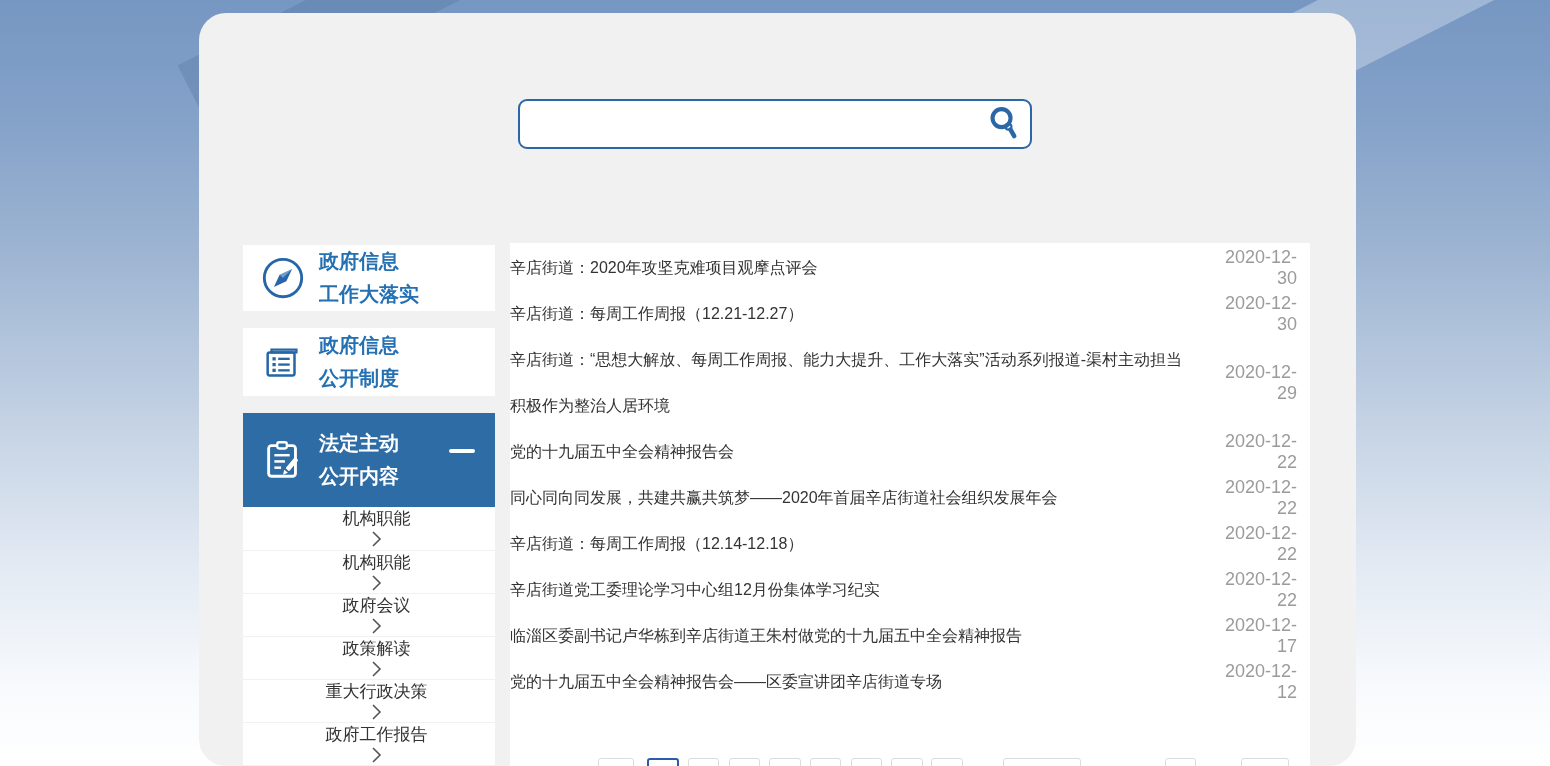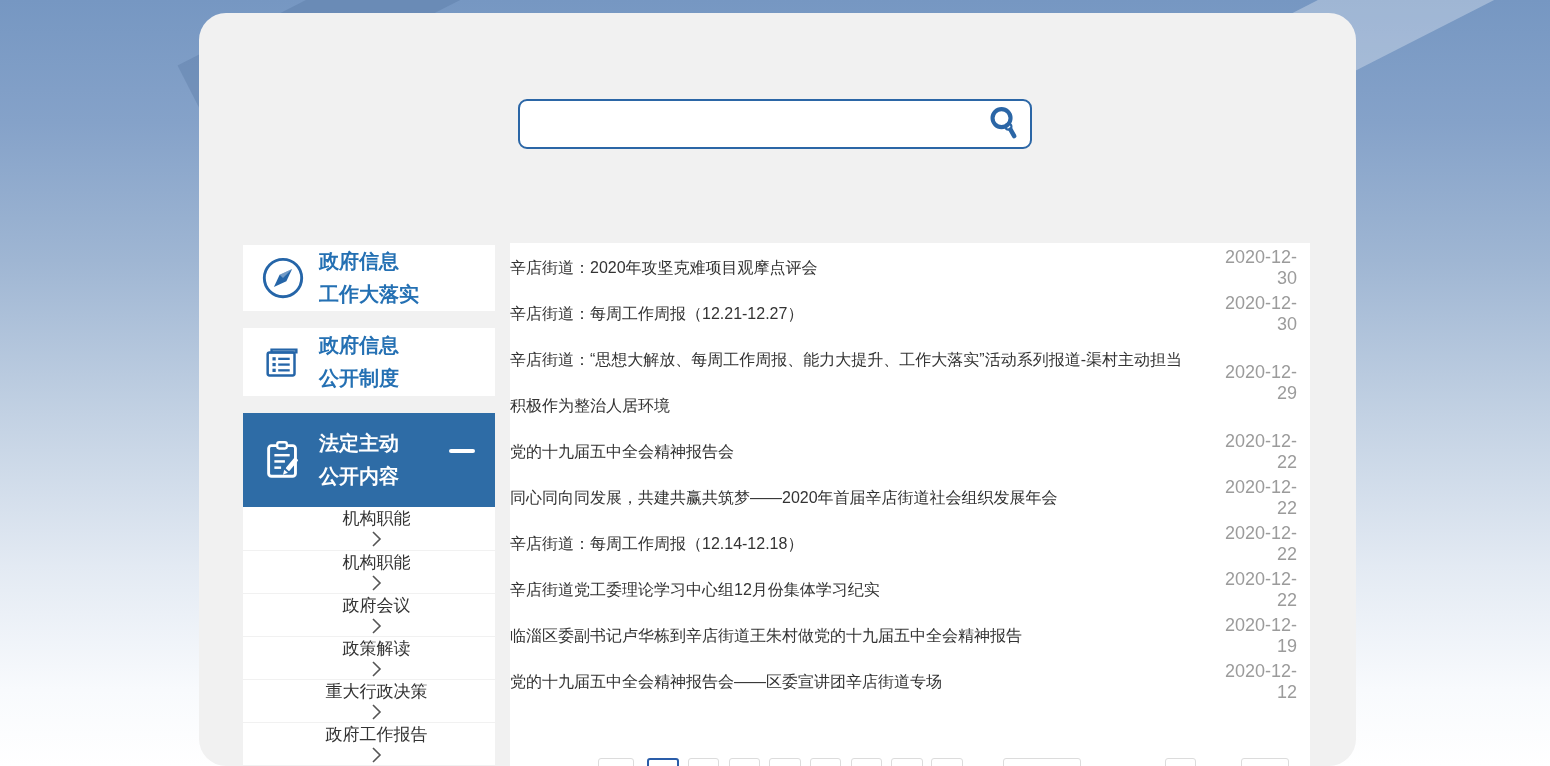--- a/index.html
+++ b/index.html
@@ -213,21 +213,21 @@
         <div class="news-row">
           <span class="news-title">辛店街道：每周工作周报（12.14-12.18）</span>
           <span class="news-date">2020-12-22</span>
         </div>
         <div class="news-row">
           <span class="news-title">辛店街道党工委理论学习中心组12月份集体学习纪实</span>
           <span class="news-date">2020-12-22</span>
         </div>
         <div class="news-row">
           <span class="news-title">临淄区委副书记卢华栋到辛店街道王朱村做党的十九届五中全会精神报告</span>
-          <span class="news-date">2020-12-19</span>
+          <span class="news-date">2020-12-17</span>
         </div>
         <div class="news-row">
           <span class="news-title">党的十九届五中全会精神报告会——区委宣讲团辛店街道专场</span>
           <span class="news-date">2020-12-12</span>
         </div>
       </div>
 
       <div class="pager">
         <button class="pg-btn" style="left:88px;width:36px;"></button>
         <button class="pg-btn current" style="left:137px;width:32px;"></button>

